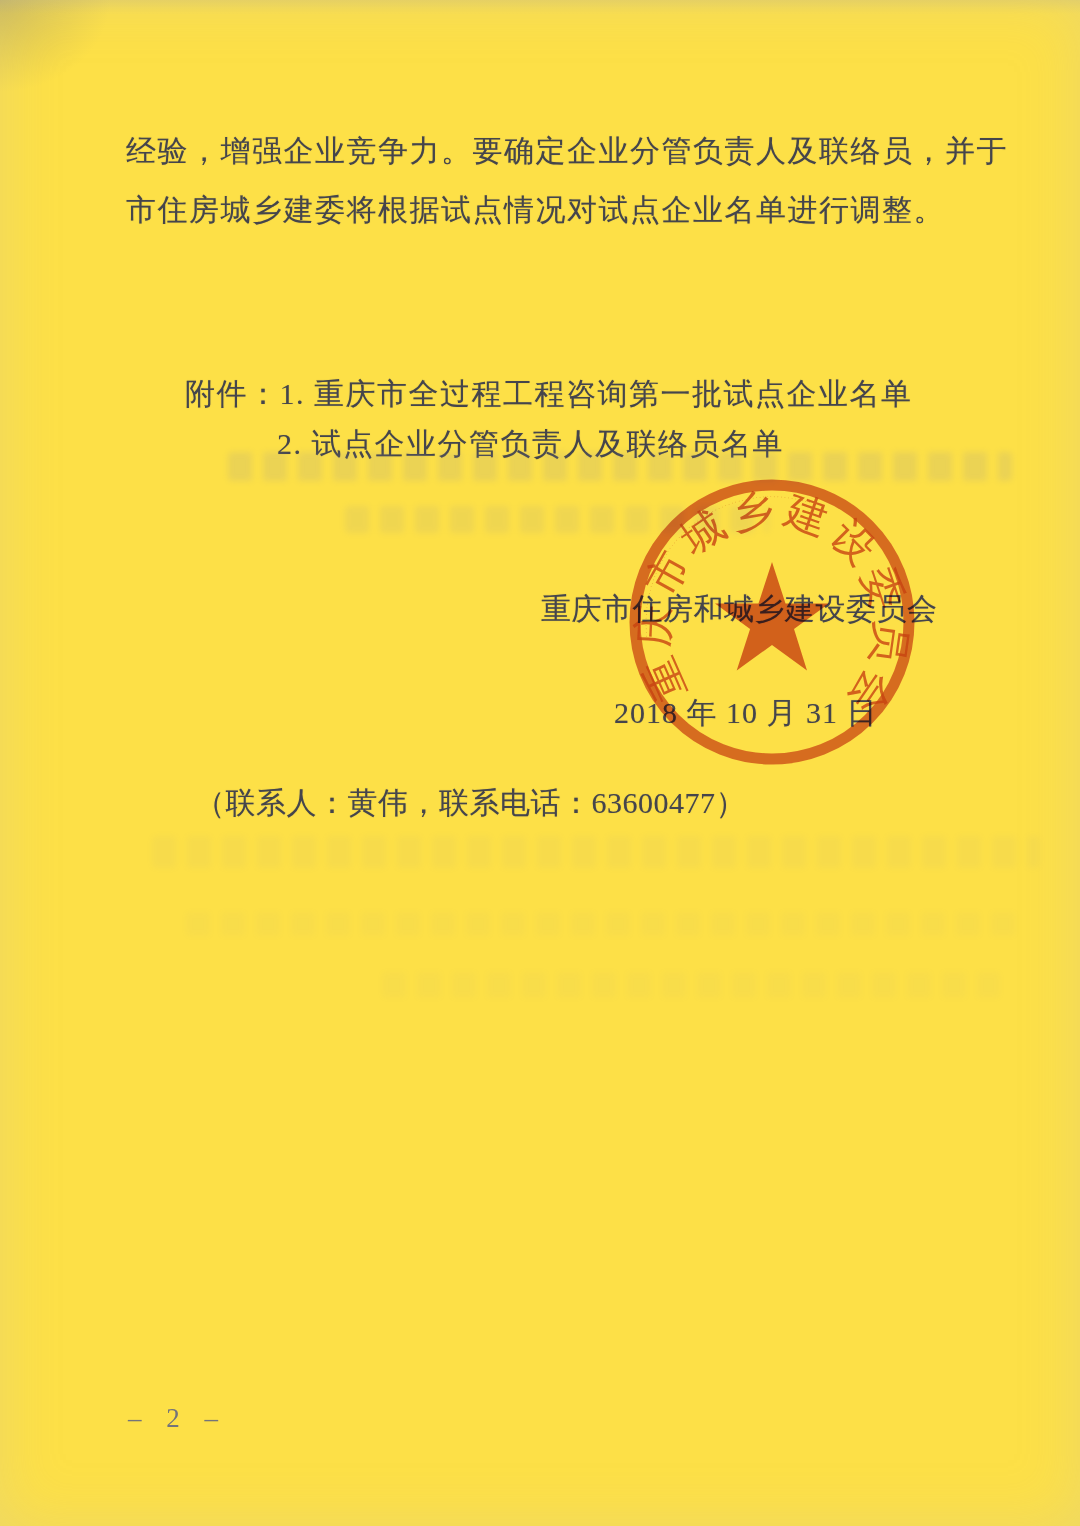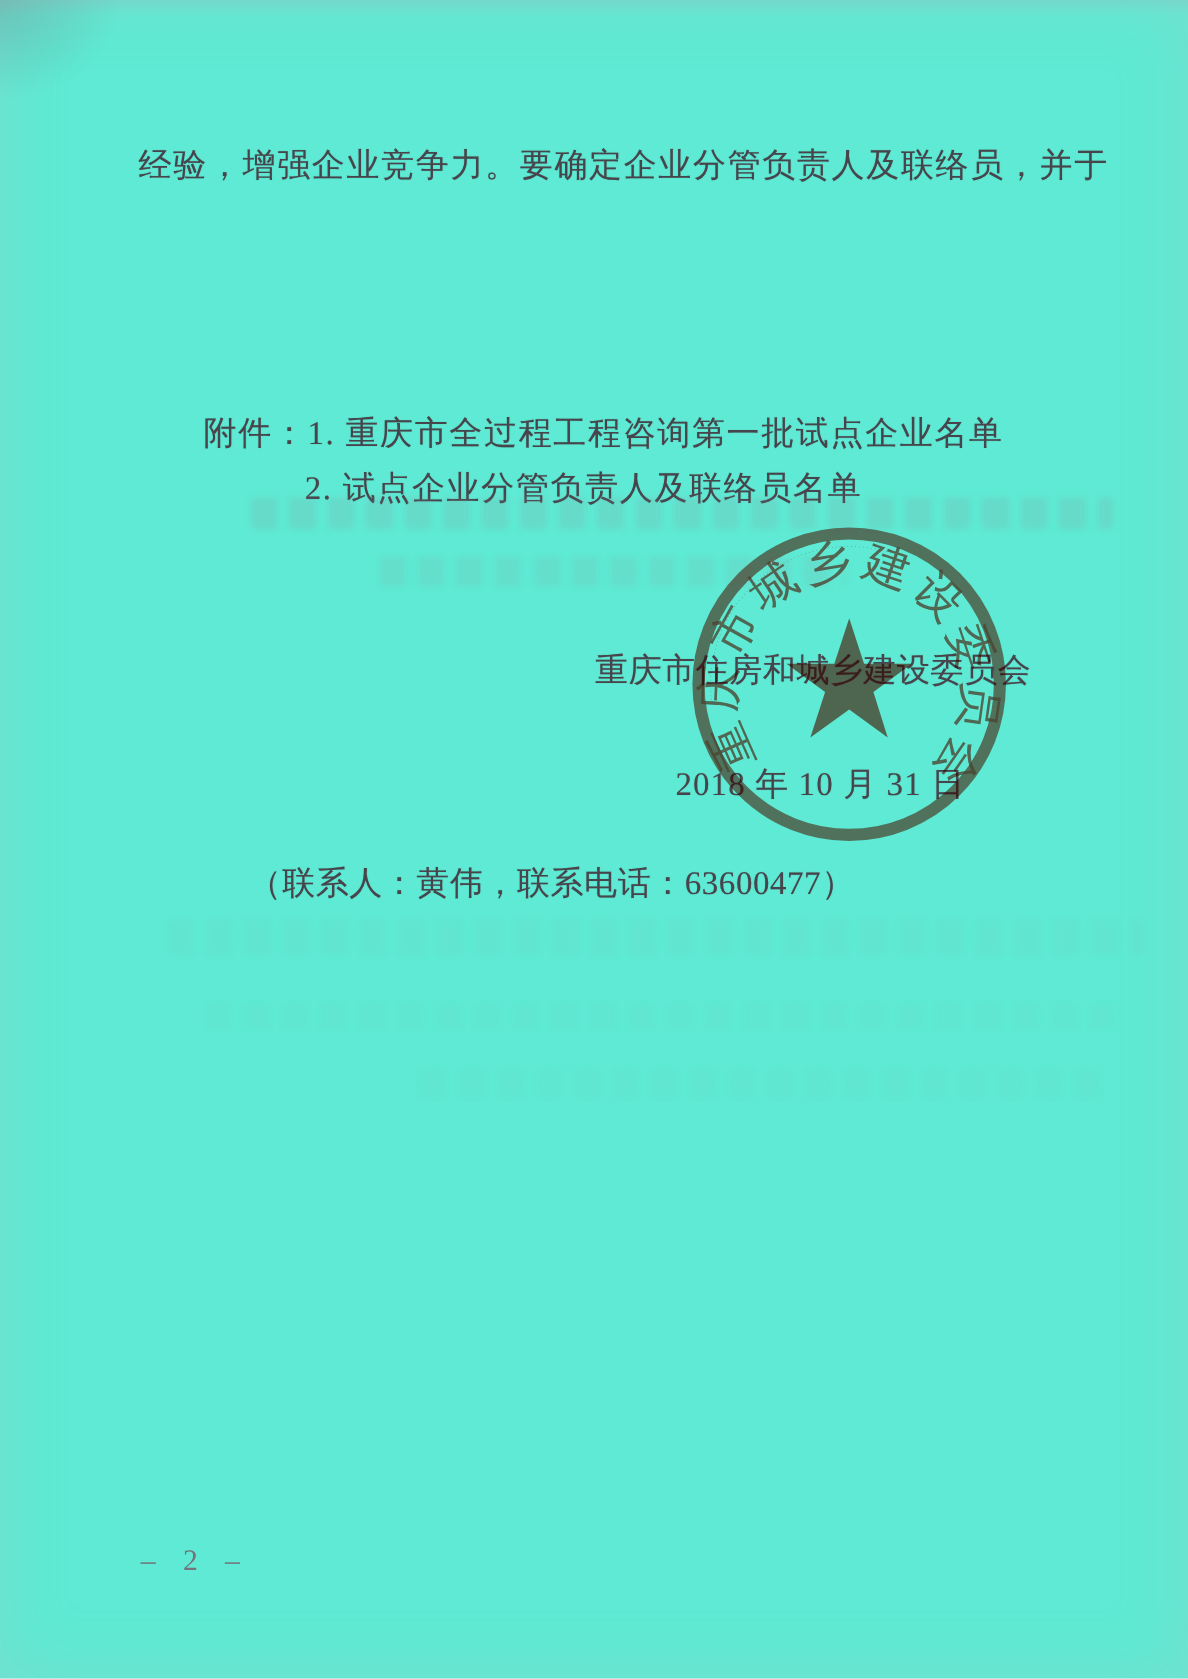--- a/index.html
+++ b/index.html
@@ -1,20 +1,20 @@
 <!DOCTYPE html>
 <html><head>
 <meta charset="utf-8">
 <style>
   html,body{margin:0;padding:0;background:#e8e8ea;}
   .page{
     position:relative;
     width:1080px;height:1526px;
     margin:0 auto;
-    background:#5eead4;
+    background:#fde047;
     overflow:hidden;
     font-family:"Liberation Serif","DejaVu Serif",serif;
     color:#45454b;
     box-shadow:inset 0 0 60px rgba(190,190,195,0.25);
   }
   
   .scan-smudge{
     position:absolute;left:0;top:0;width:120px;height:100px;
     background:radial-gradient(ellipse at 0 0, rgba(110,110,118,0.28), transparent 65%);
     pointer-events:none;
@@ -29,21 +29,21 @@
   .para{
     left:126px;top:122px;width:860px;
     font-size:30px;line-height:58.5px;letter-spacing:1.5px;
     text-shadow:0 0 1px rgba(90,90,100,0.45);
   }
   .attach-line1{left:185px;top:374px;font-size:30px;letter-spacing:1.5px;text-shadow:0 0 1px rgba(90,90,100,0.45);}
   .attach-line2{left:277px;top:424px;font-size:30px;letter-spacing:1.5px;text-shadow:0 0 1px rgba(90,90,100,0.45);font-family:Liberation Serif, serif;}
 
   .signature{left:541px;top:589px;font-size:30px;letter-spacing:0.5px;text-shadow:0 0 1px rgba(90,90,100,0.45);text-align:center;}
   .docdate{left:614px;top:645px;font-size:30px;letter-spacing:1px;text-shadow:0 0 1px rgba(90,90,100,0.45);margin-top:48px;}
-  .contact{left:195px;top:783px;font-size:30px;letter-spacing:0.5px;text-shadow:0 0 1px rgba(90,90,100,0.45);margin-left:31px;}
+  .contact{left:195px;top:783px;font-size:30px;letter-spacing:0.5px;text-shadow:0 0 1px rgba(90,90,100,0.45);}
   .pagenum{left:128px;top:1403px;font-size:27px;color:#74747a;letter-spacing:2px;word-spacing:14px;}
 
   
   .ghost{
     position:absolute;
     background:repeating-linear-gradient(90deg,
       rgba(142,142,152,0.55) 0px, rgba(142,142,152,0.55) 24px,
       rgba(142,142,152,0.0) 24px, rgba(142,142,152,0.0) 35px);
     filter:blur(3px);
     border-radius:4px;
@@ -65,20 +65,21 @@
 </head>
 <body>
 
 <div class="page">
 
   <div class="scan-smudge"></div>
   <div class="scan-band-top"></div>
 
   <div class="abs para">
     <div>经验，增强企业竞争力。要确定企业分管负责人及联络员，并于</div>
+    <div>市住房城乡建委将根据试点情况对试点企业名单进行调整。</div>
   </div>
 
   <div class="abs attach-line1">
     <span>附件：</span><span>1. 重庆市全过程工程咨询第一批试点企业名单</span>
   </div>
   <div class="abs attach-line2">
     <span>2. 试点企业分管负责人及联络员名单</span>
   </div>
 
   <div class="ghost gA"></div>

